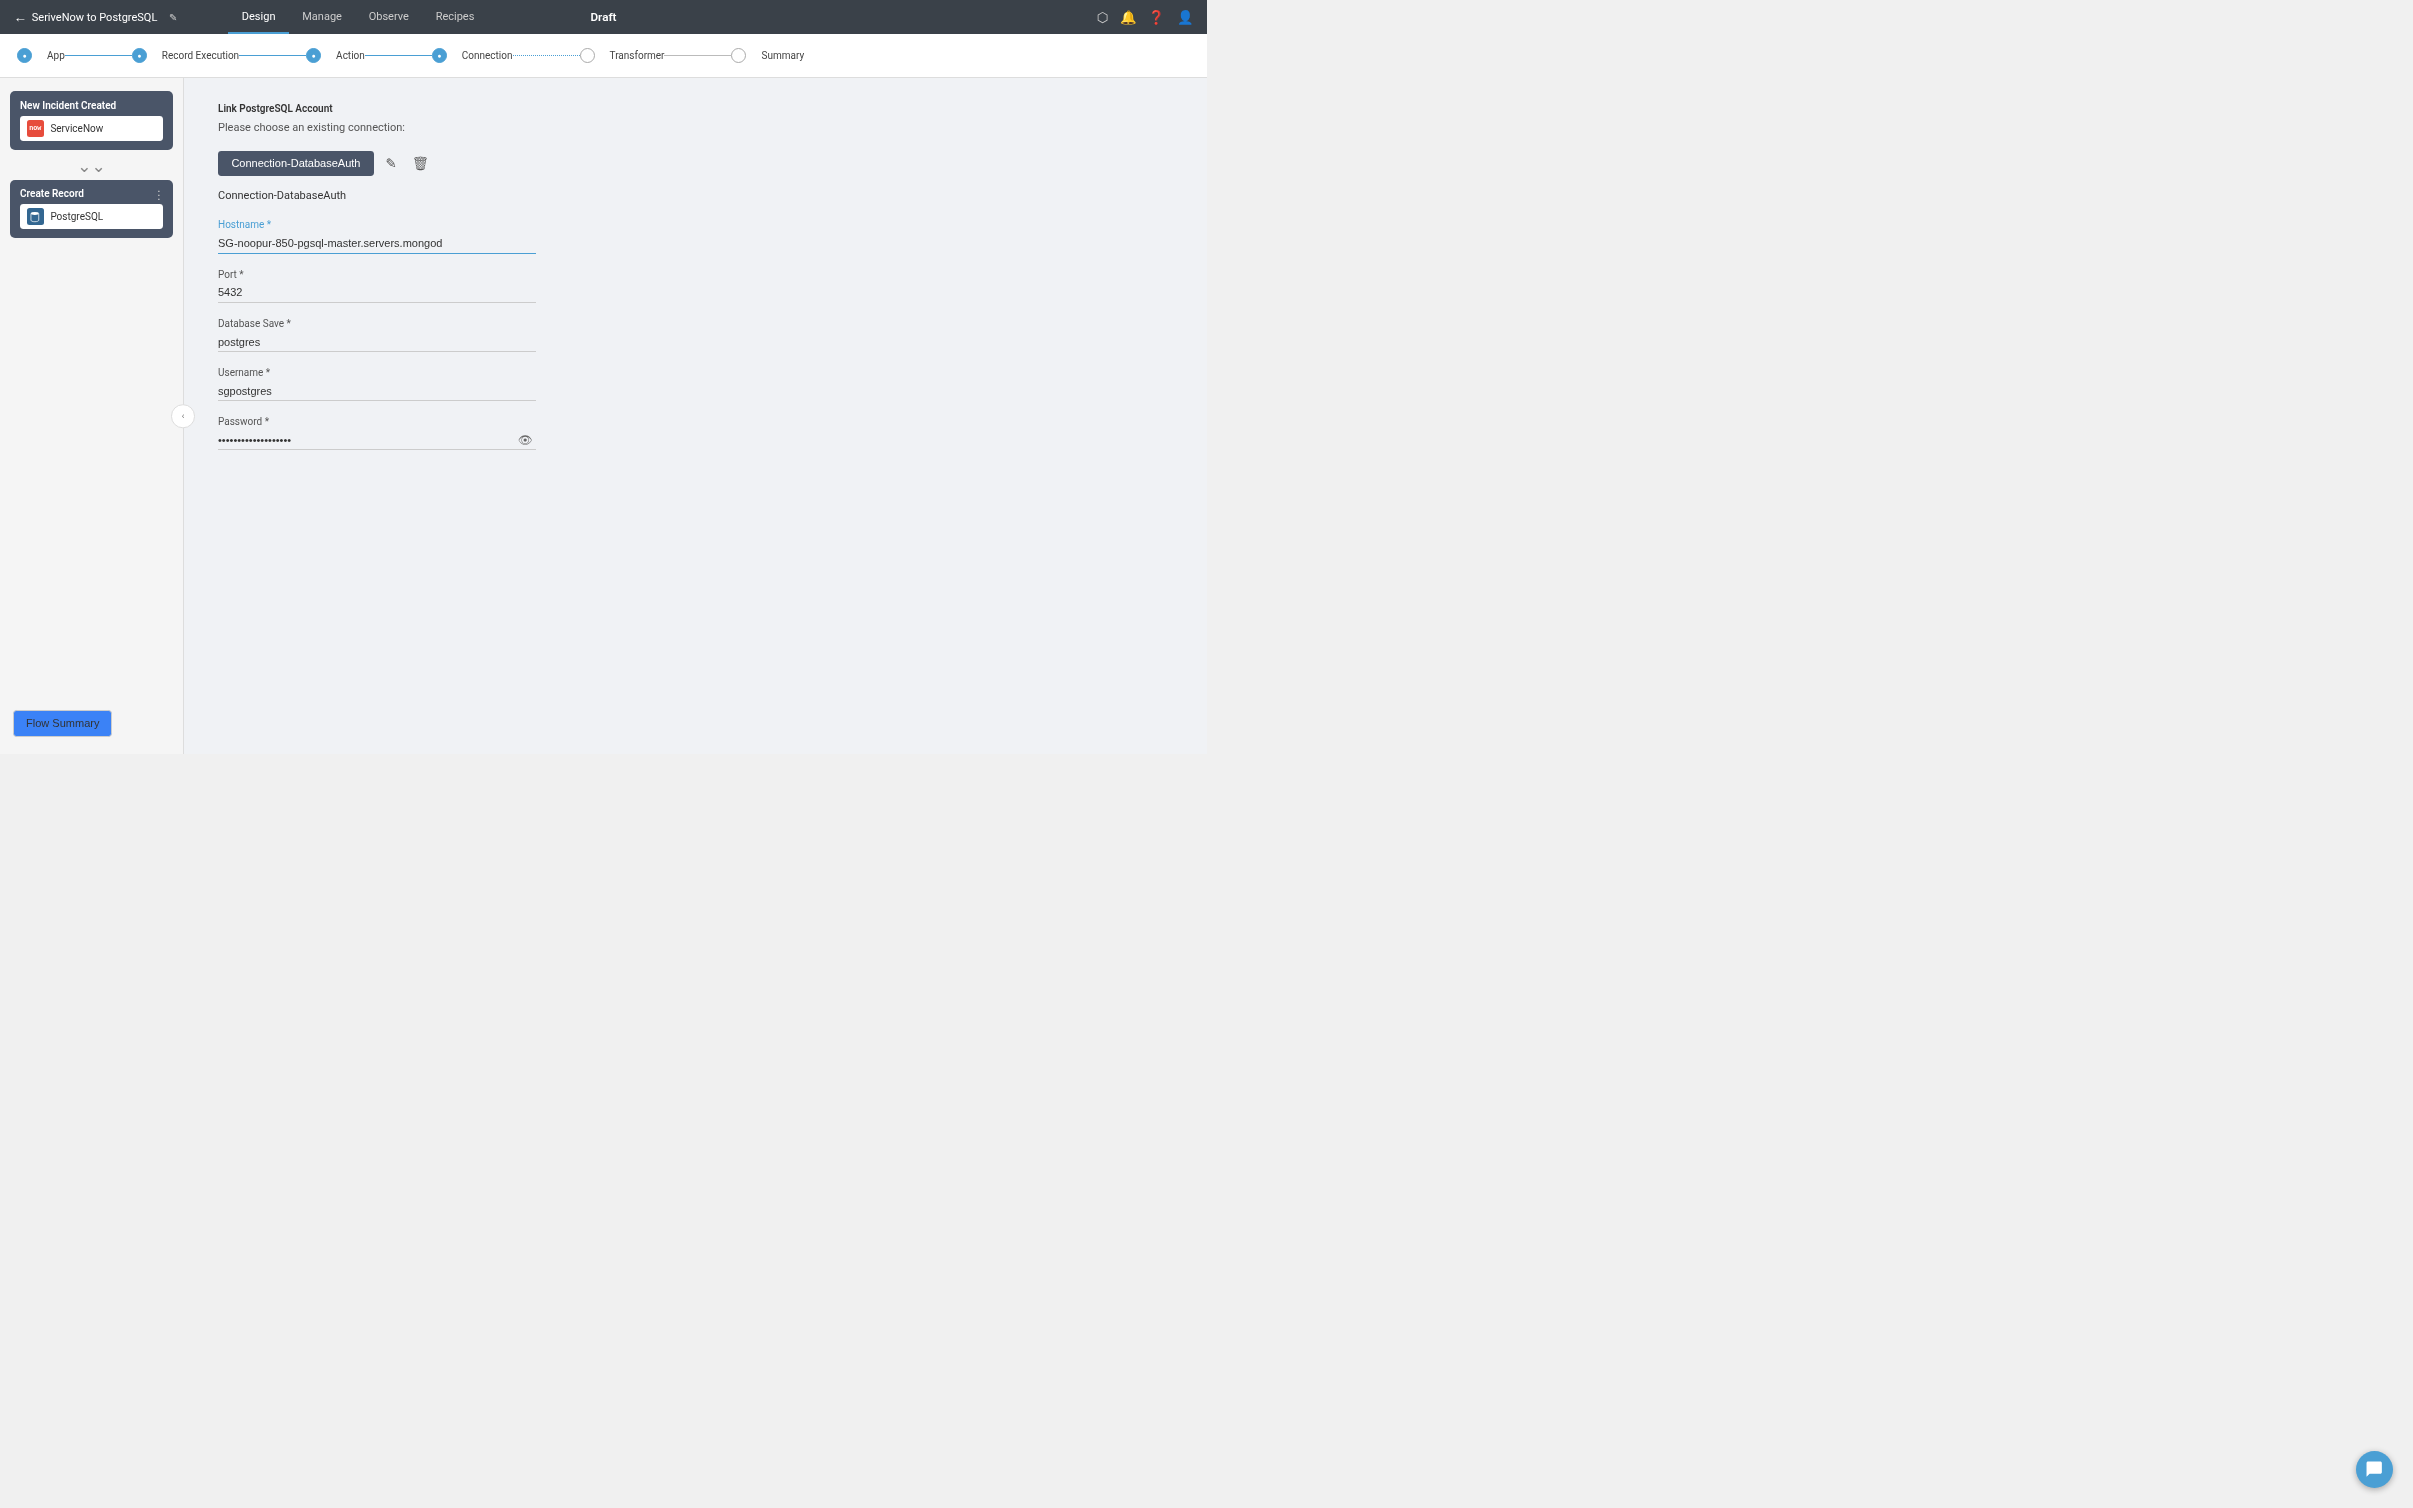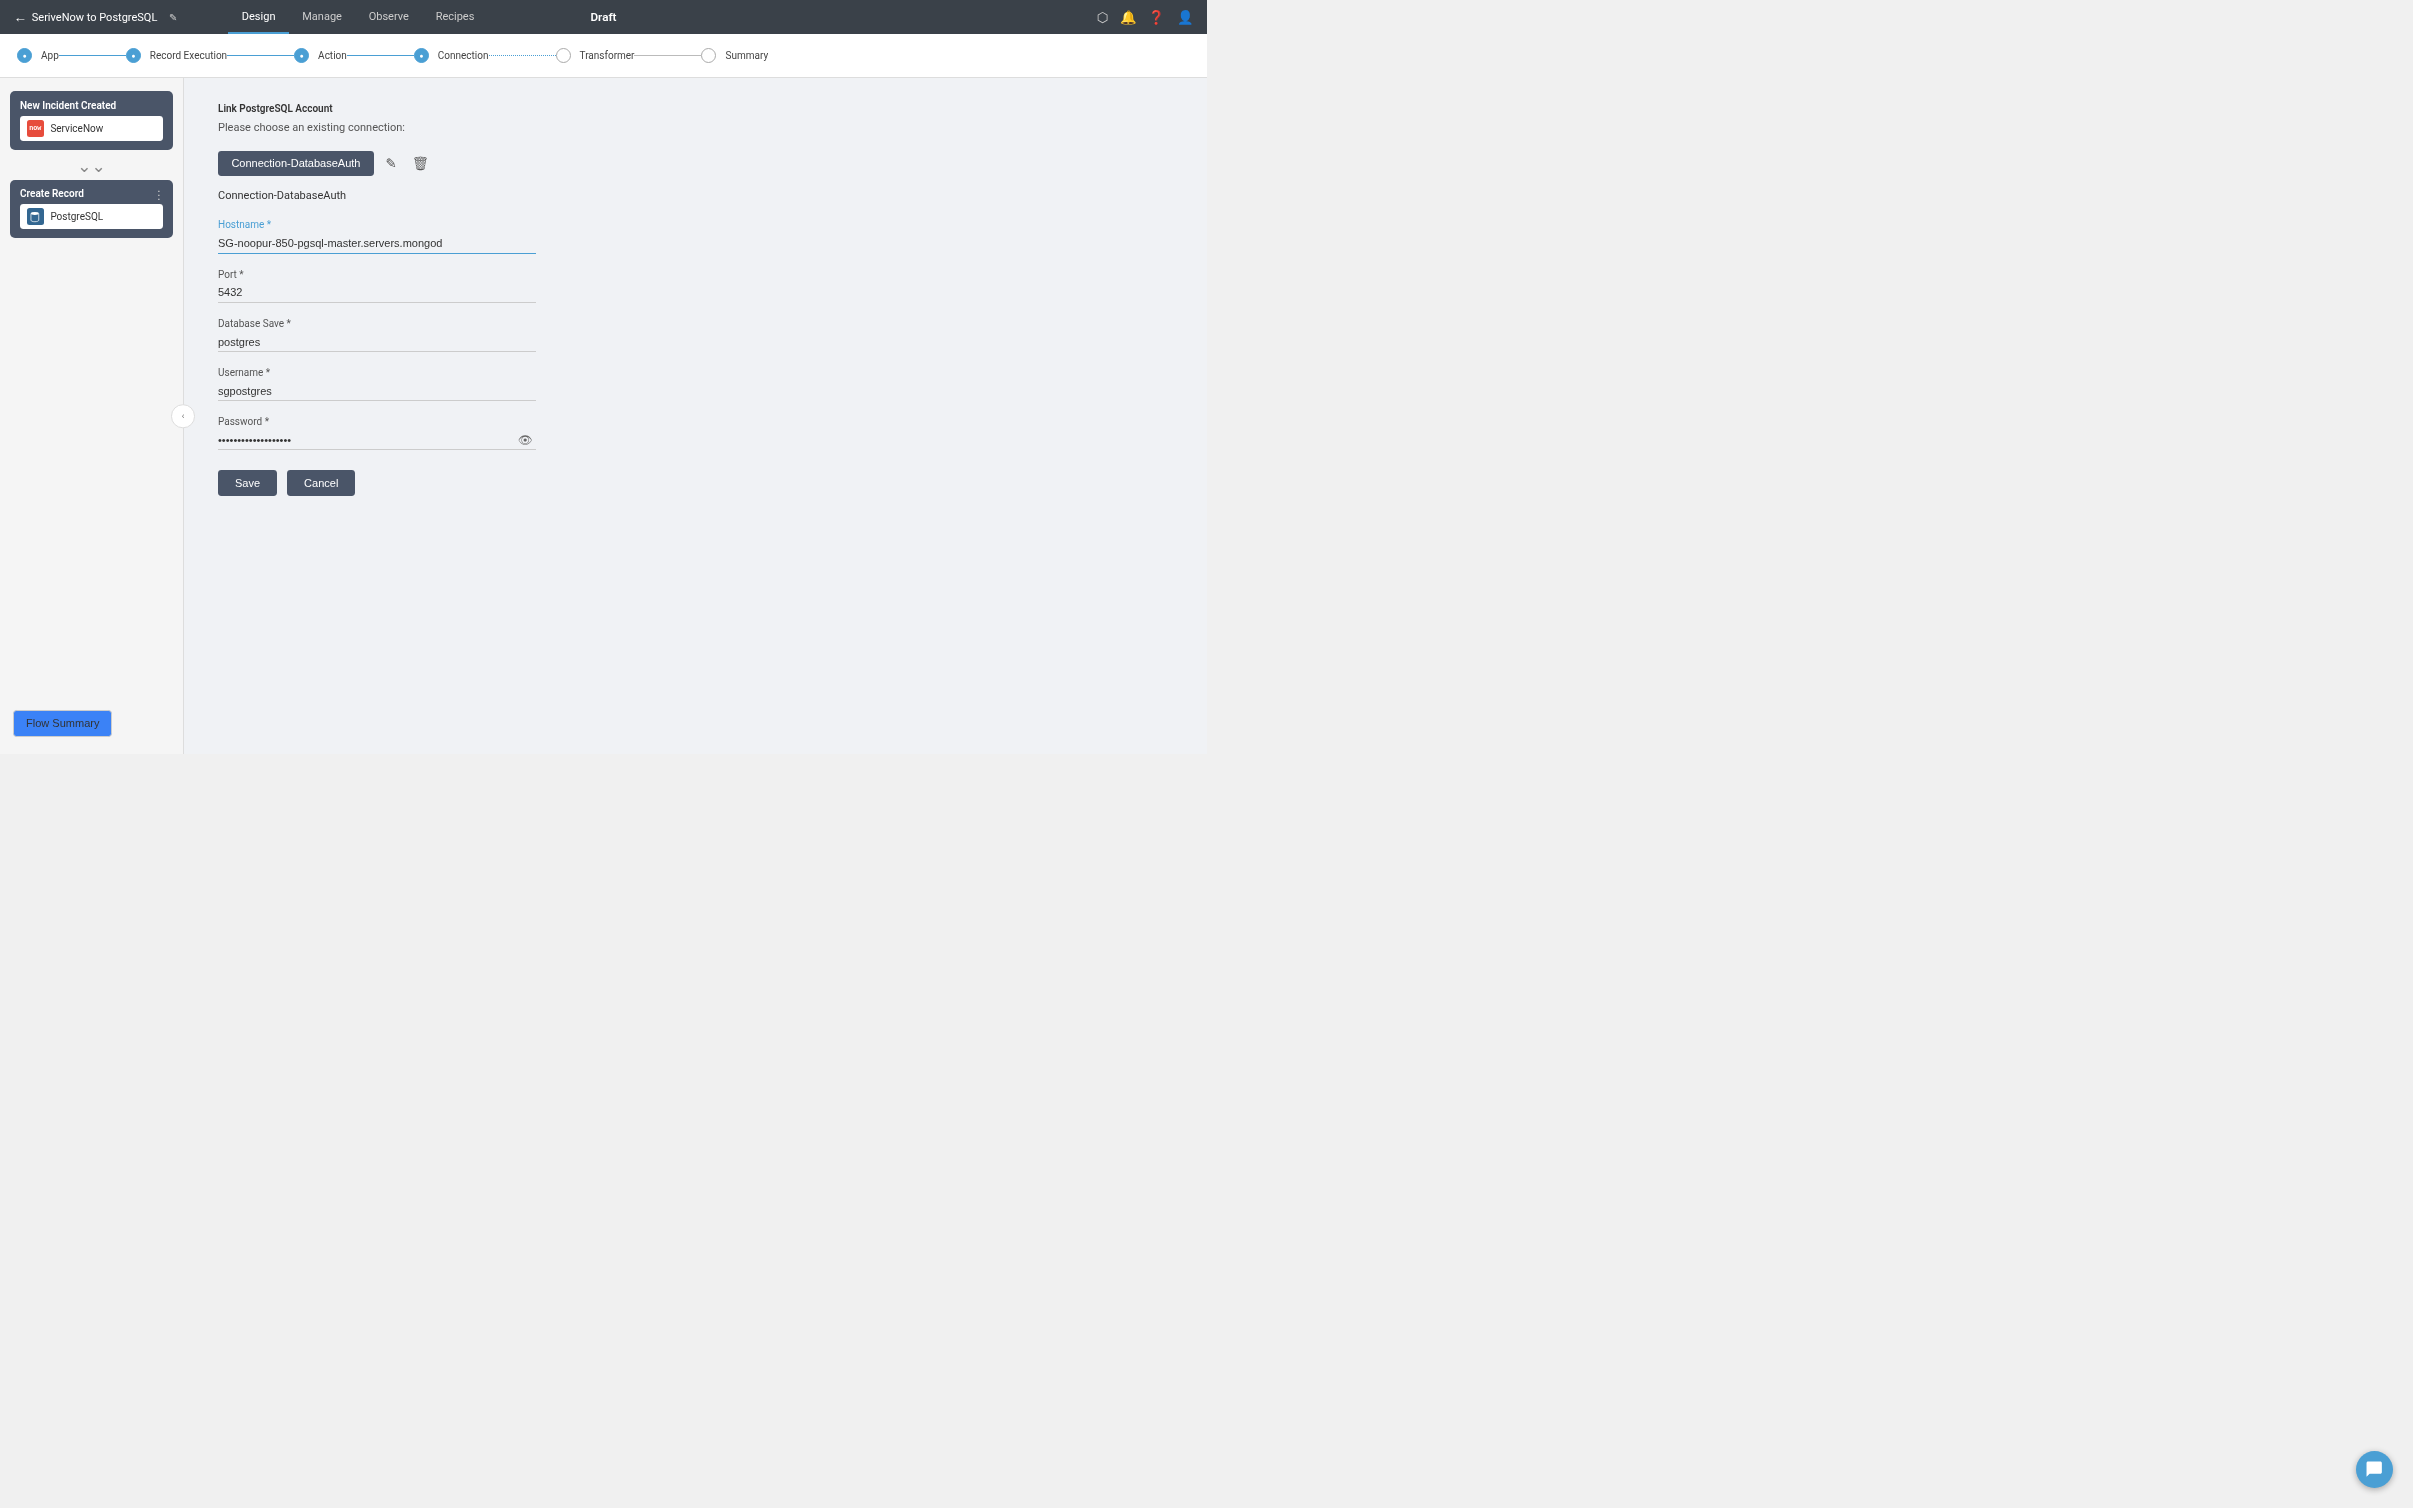--- a/index.html
+++ b/index.html
@@ -86,21 +86,21 @@
       height: 44px;
       display: flex;
       align-items: center;
       padding: 0 17px;
       border-bottom: 0.8px solid #ddd;
       gap: 0;
     }
     .step-item {
       display: flex;
       align-items: center;
-      gap: 9px;
+      gap: 15px;
       cursor: pointer;
     }
     .step-circle {
       width: 15px;
       height: 15px;
       border-radius: 50%;
       border: 1.7px solid #aaa;
       display: flex;
       align-items: center;
       justify-content: center;
@@ -524,24 +524,20 @@
     </div>
 
     <div class="form-group">
       <label class="form-label plain">Password *</label>
       <div class="password-wrap">
         <input class="form-input normal" type="password" value="mysecretpassword123" style="">
         <span class="eye-icon">👁</span>
       </div>
     </div>
 
-    <div class="form-actions">
-      <button class="btn-save">Save</button>
-      <button class="btn-cancel">Cancel</button>
-    </div>
 
   </div>
 </div>
 
 <div class="chat-btn">
   <svg width="18.4" height="18.4" viewBox="0 0 24 24" fill="white">
     <path d="M20 2H4c-1.1 0-2 .9-2 2v18l4-4h14c1.1 0 2-.9 2-2V4c0-1.1-.9-2-2-2z"></path>
   </svg>
 </div>
 

